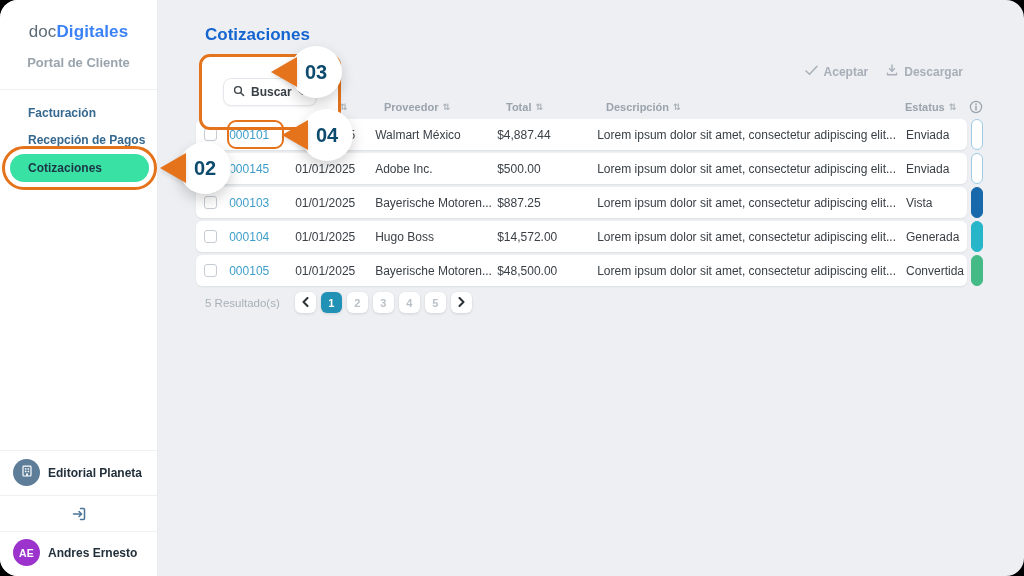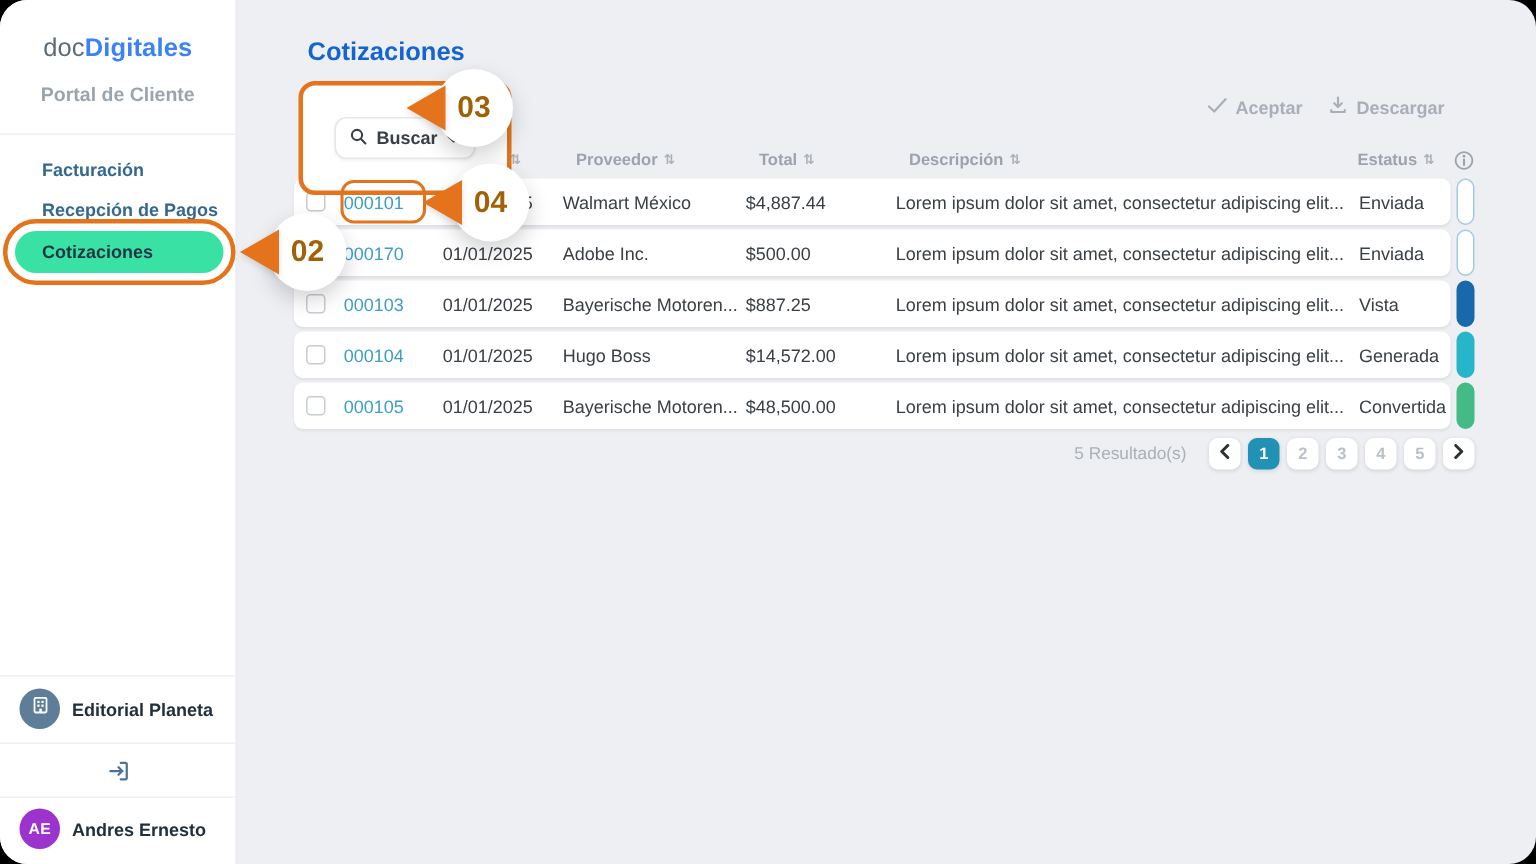--- a/index.html
+++ b/index.html
@@ -42,33 +42,33 @@
   .th{display:flex;align-items:center;gap:4px;}
   .sort{font-family:"DejaVu Sans",sans-serif;font-size:9px;color:#aab1b9;cursor:pointer;}
   .th-info{margin-left:3px;color:#9ba3ac;display:flex;cursor:pointer;}
   .rows{position:absolute;left:48px;top:119px;width:778px;display:flex;flex-direction:column;gap:3px;align-items:flex-end;}
   .trow{display:flex;align-items:center;height:31px;}
   .card{flex:0 0 761px;height:31px;background:#fff;border-radius:6px;box-shadow:0 1px 2px rgba(16,24,40,.07);
         display:flex;align-items:center;padding-left:8px;box-sizing:border-box;font-size:12px;color:#3a4046;}
   .link{color:#3e9ec9;text-decoration:none;cursor:pointer;}
   .status-pill{width:12px;height:31px;border-radius:7px;margin-left:4px;border:1.5px solid transparent;box-sizing:border-box;}
   
-  .pagination{position:absolute;left:48px;top:292px;width:778px;display:flex;align-items:center;justify-content:flex-end;gap:5px;}
+  .pagination{position:absolute;left:48px;top:292px;width:778px;display:flex;align-items:center;gap:5px;}
   .results{color:#a9b0b8;font-size:11.5px;margin-right:10px;}
   .pbtn{width:21px;height:21px;border-radius:6px;background:#fff;box-shadow:0 1px 3px rgba(0,0,0,.12);
         display:flex;align-items:center;justify-content:center;font-size:11px;font-weight:700;color:#b9c0c7;cursor:pointer;}
   .pbtn.active{color:#fff;}
   .pchev{color:#2b3135;}
   
   .hl-folio{position:absolute;left:227px;top:120px;width:57px;height:29px;border:2.5px solid #e4731c;border-radius:9px;box-sizing:border-box;z-index:24;}
   .callout{position:absolute;display:flex;align-items:center;z-index:30;}
   .callout .arrow{width:0;height:0;border-top:15px solid transparent;border-bottom:15px solid transparent;
                   border-right:26px solid #e4731c;z-index:2;filter:drop-shadow(0 2px 2px rgba(0,0,0,.12));}
   .callout .bubble{width:52px;height:52px;border-radius:50%;background:#fff;box-shadow:0 6px 14px rgba(0,0,0,.18);
-                   display:flex;align-items:center;justify-content:center;font-size:20px;font-weight:800;color:#a16207;margin-left:-7px;z-index:1;}
+                   display:flex;align-items:center;justify-content:center;font-size:20px;font-weight:800;color:#0c4a6e;margin-left:-7px;z-index:1;}
 </style>
 </head>
 <body>
 
 <div class="screen">
 
   <div class="sidebar">
     <div class="logo">
       <span class="doc">doc</span><span class="dig">Digitales</span>
     </div>
@@ -199,21 +199,21 @@
           <span class="c-prov">Walmart México</span>
           <span class="c-total">$4,887.44</span>
           <span class="c-desc">Lorem ipsum dolor sit amet, consectetur adipiscing elit...</span>
           <span class="c-est">Enviada</span>
         </div>
         <span class="status-pill" style="background: rgb(255, 255, 255); border-color: rgb(159, 203, 228);"></span>
       </div>
       <div class="trow">
         <div class="card">
           <span class="cb"></span>
-          <a class="c-folio link">000170</a>
+          <a class="c-folio link">000145</a>
           <span class="c-fecha">01/01/2025</span>
           <span class="c-prov">Adobe Inc.</span>
           <span class="c-total">$500.00</span>
           <span class="c-desc">Lorem ipsum dolor sit amet, consectetur adipiscing elit...</span>
           <span class="c-est">Enviada</span>
         </div>
         <span class="status-pill" style="background: rgb(255, 255, 255); border-color: rgb(159, 203, 228);"></span>
       </div>
       <div class="trow">
         <div class="card">

